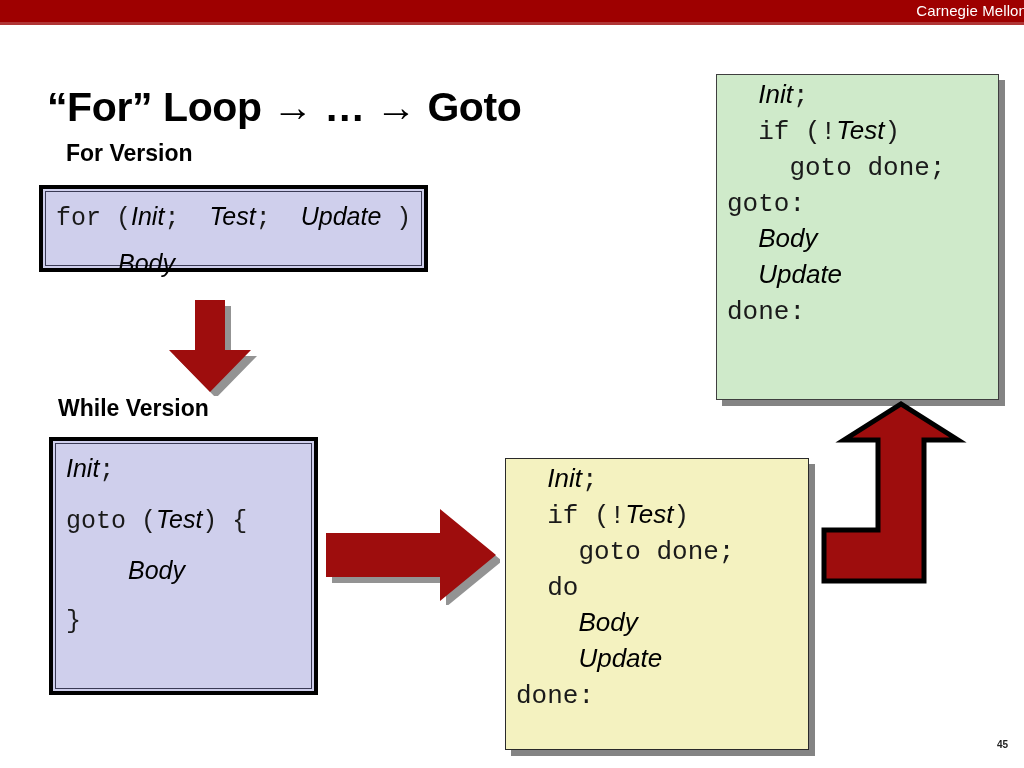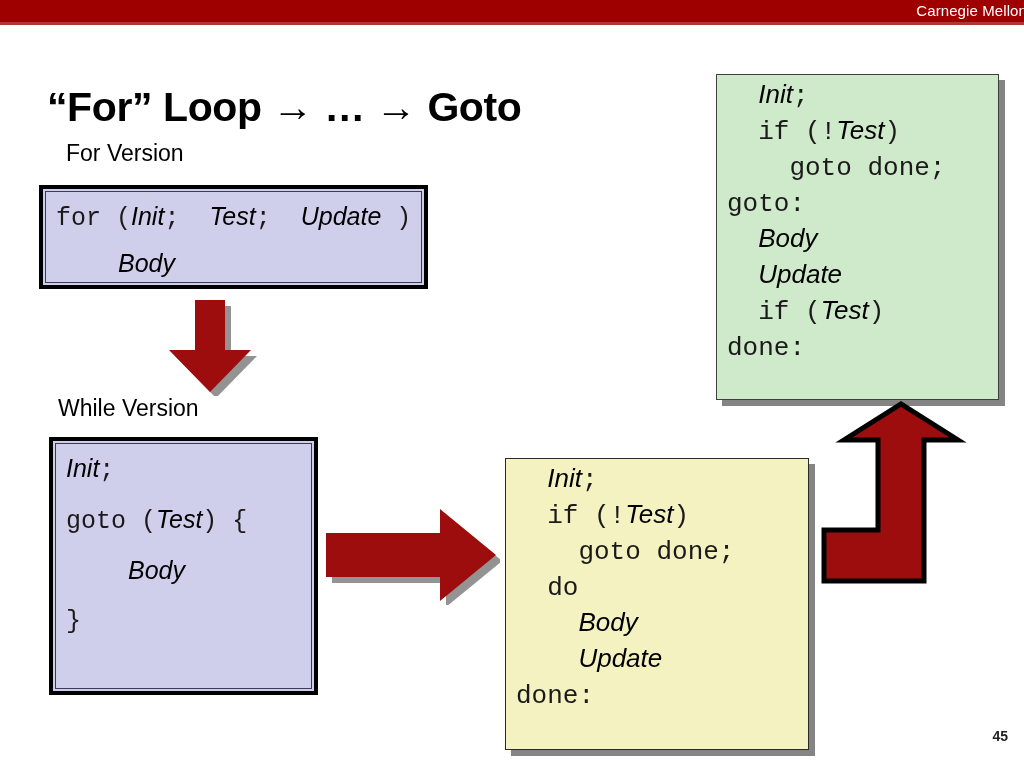--- a/index.html
+++ b/index.html
@@ -46,21 +46,21 @@
     font-weight: bold;
     color: #000000;
     letter-spacing: -.4px;
     white-space: nowrap;
   }
 
   
   .section-heading {
     position: absolute;
     font-size: 23px;
-    font-weight: normal;
+    font-weight: bold;
     color: #000000;
     white-space: nowrap;
   }
   #heading-for      { left: 66px; top: 140px; }
   #heading-while    { left: 58px; top: 395px; }
 
   
   .code-box {
     position: absolute;
     box-sizing: border-box;
@@ -90,21 +90,21 @@
     padding: 6px 10px;
     box-shadow: 6px 6px 0 0 rgba(110,110,110,.85);
   }
   .box-yellow {
     background: #f4f2c0;
     border: 1px solid #2a2a2a;
     padding: 6px 10px;
     box-shadow: 6px 6px 0 0 rgba(110,110,110,.85);
   }
 
-  #box-for    { left: 39px;  top: 185px; width: 389px; height: 104px; }
+  #box-for    { left: 39px;  top: 185px; width: 389px; height: 87px; }
   #box-while  { left: 49px;  top: 437px; width: 269px; height: 258px; }
   #box-goto   { left: 716px; top: 74px;  width: 283px; height: 326px; }
   #box-dowhile{ left: 505px; top: 458px; width: 304px; height: 292px; }
 
   
   .line {
     white-space: pre;
     line-height: 1.0;
   }
   .mono {
@@ -152,22 +152,22 @@
   }
   #arrow-bent-up {
     position: absolute;
     left: 820px; top: 400px;
     width: 152px; height: 185px;
   }
 
   
   #page-number {
     position: absolute;
-    right: 16px; bottom: 24px;
-    font-size: 14px;
+    right: 16px; bottom: 18px;
+    font-size: 10px;
     font-weight: bold;
     color: #222222;
   }
 </style>
 </head>
 <body>
 
 <div id="header-bar"></div>
 <div id="header-bar-underline"></div>
 <div id="brand-text">Carnegie Mellon</div>
@@ -194,21 +194,20 @@
 </div>
 
 <div class="code-box box-green" id="box-goto">
   <div class="lines">
       <div class="line"><span class="mono">  </span><span class="var-light">Init</span><span class="mono">;</span></div>
       <div class="line"><span class="mono">  if (!</span><span class="var">Test</span><span class="mono">)</span></div>
       <div class="line"><span class="mono">    goto done;</span></div>
       <div class="line"><span class="mono">goto:</span></div>
       <div class="line"><span class="mono">  </span><span class="var">Body</span></div>
       <div class="line"><span class="mono">  </span><span class="var-light">Update</span></div>
-      <div class="line"><span class="mono">  if (</span><span class="var">Test</span><span class="mono">)</span></div>
       <div class="line"><span class="mono">done:</span></div>
     </div>
 </div>
 
 <div class="code-box box-yellow" id="box-dowhile">
   <div class="lines">
       <div class="line"><span class="mono">  </span><span class="var-light">Init</span><span class="mono">;</span></div>
       <div class="line"><span class="mono">  if (!</span><span class="var">Test</span><span class="mono">)</span></div>
       <div class="line"><span class="mono">    goto done;</span></div>
       <div class="line"><span class="mono">  do</span></div>

